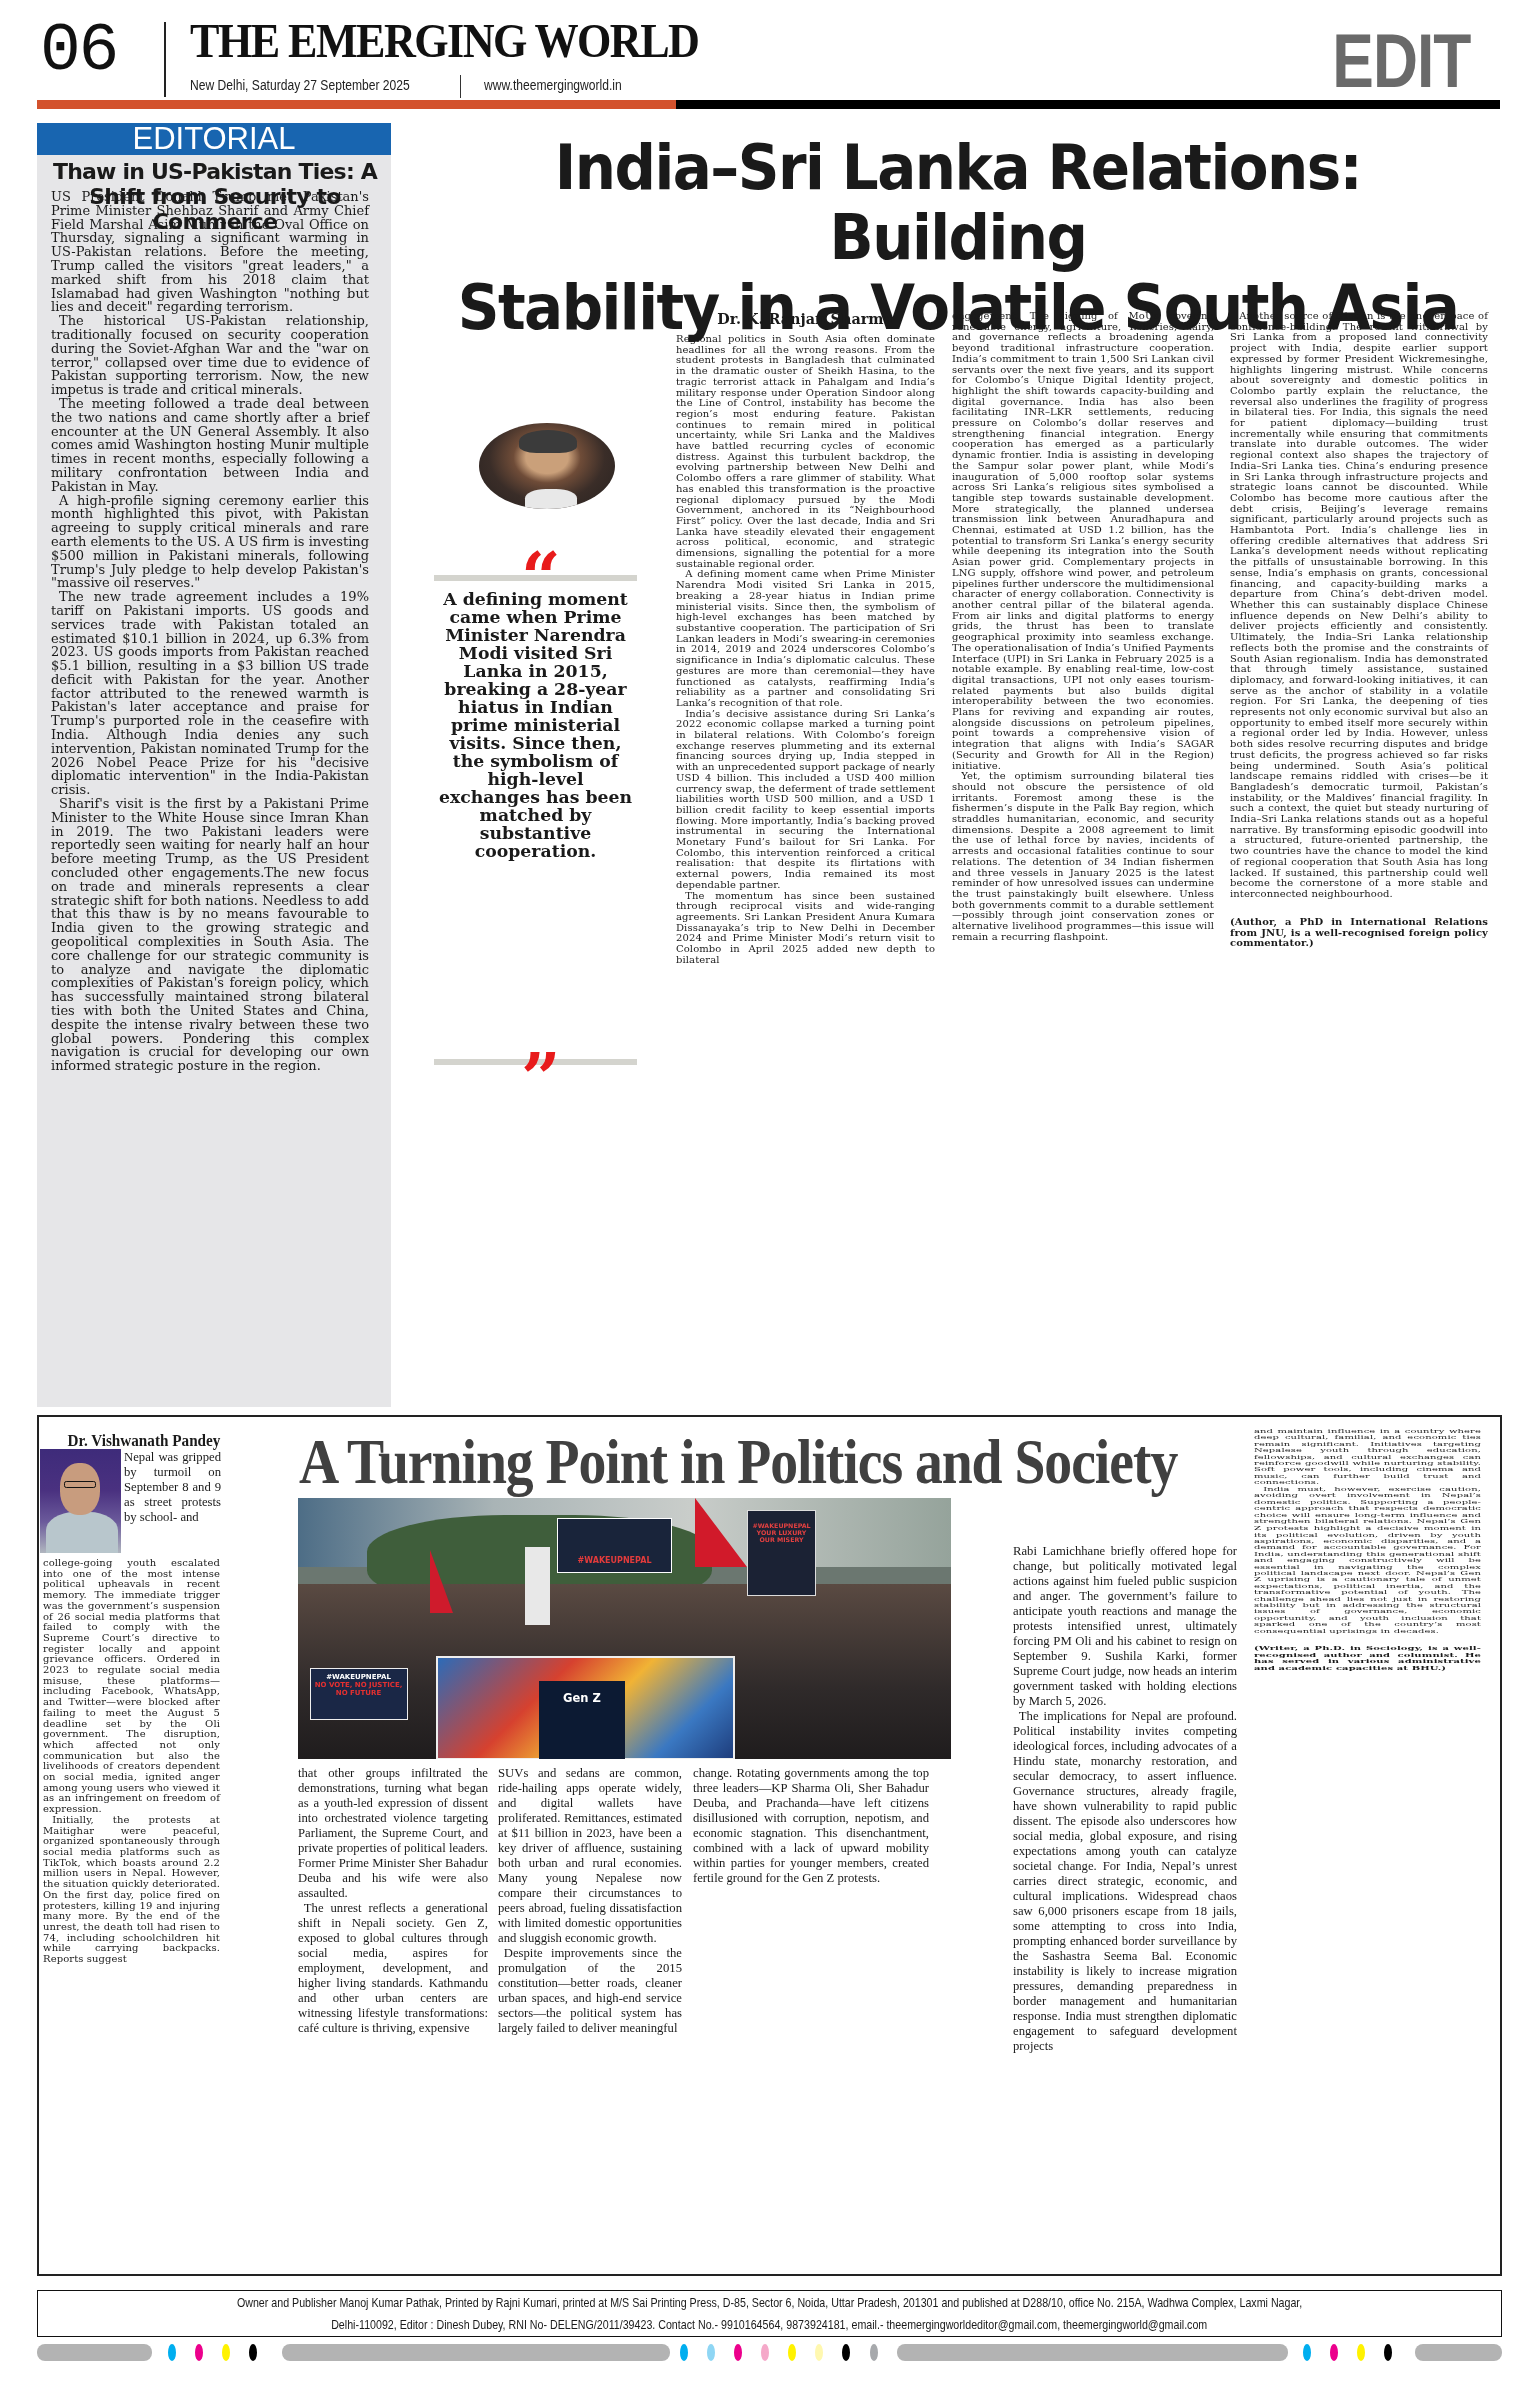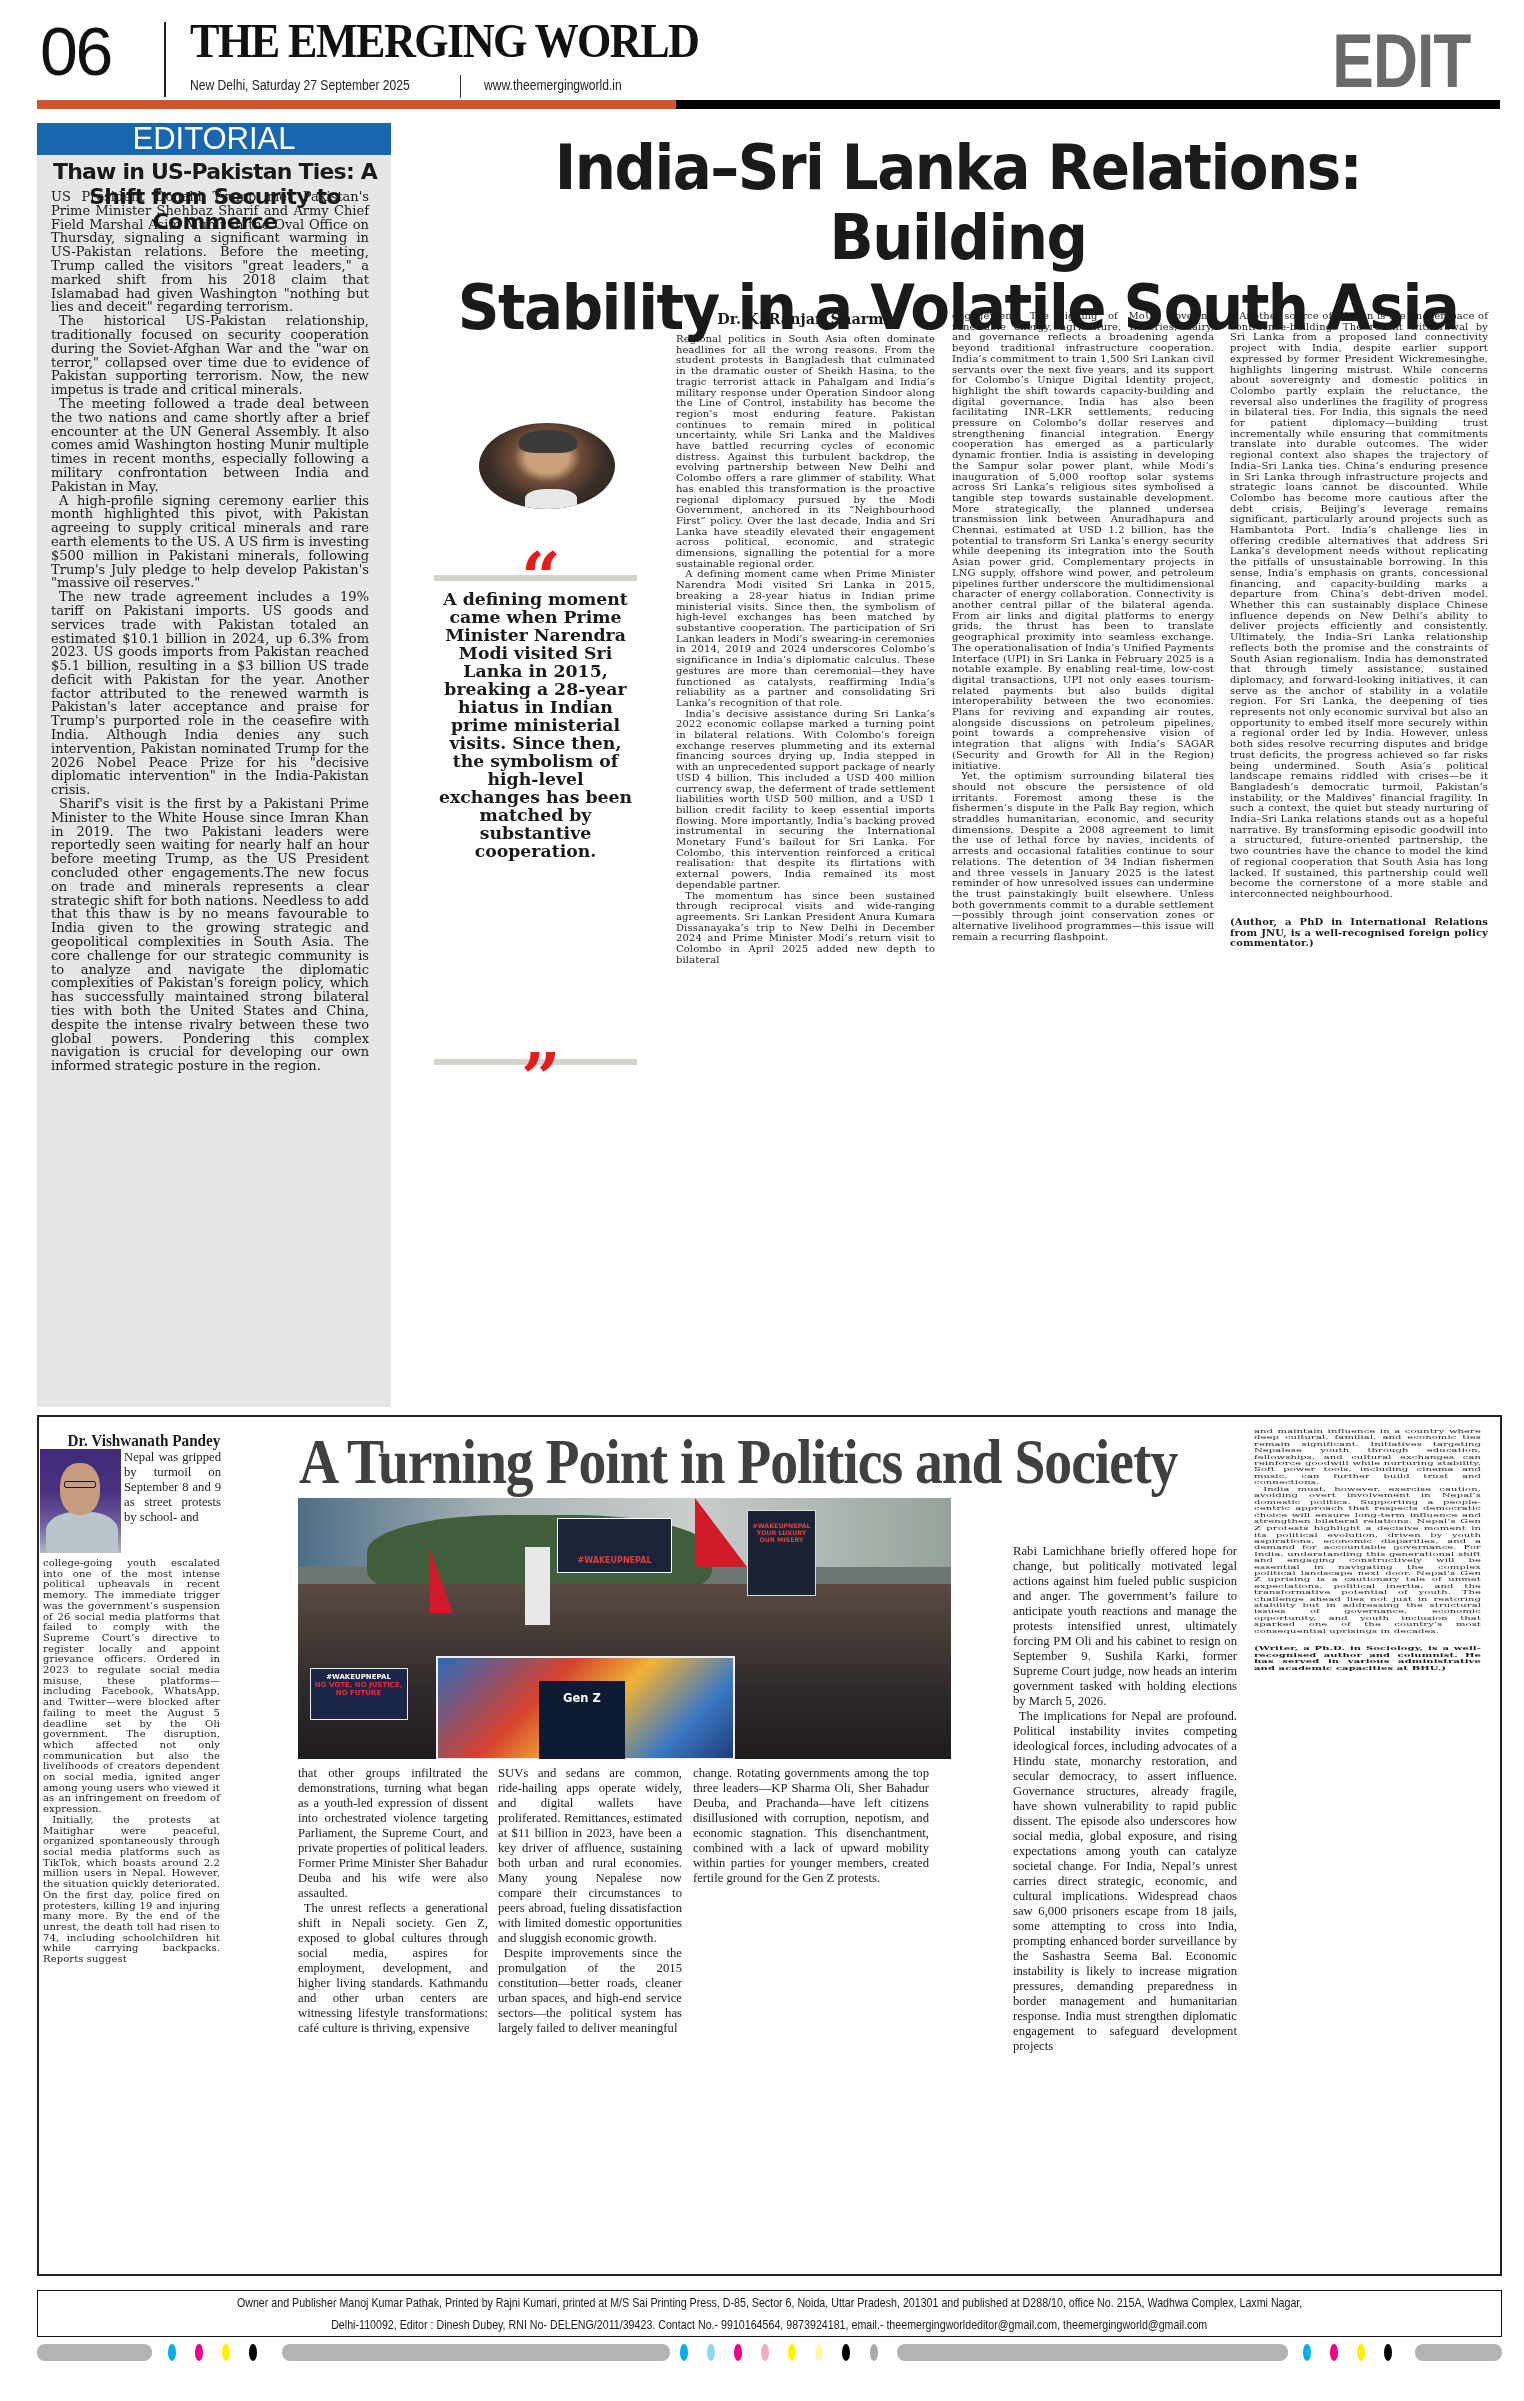--- a/index.html
+++ b/index.html
@@ -1,20 +1,20 @@
 <!DOCTYPE html>
 <html style="font-size:9.2px"><head>
 <meta charset="utf-8">
 <style>
   *{box-sizing:border-box;margin:0;padding:0}
   html,body{width:1525px;height:2401px;background:#fff;overflow:hidden}
   body{position:relative;font-family:"DejaVu Serif",serif;color:#1a1a1a}
   .abs{position:absolute}
   
-  .page-no{left:40px;top:17.3px;font-family:Liberation Sans, sans-serif;font-size:68px;letter-spacing:-2.3px;color:#111;line-height:1}
+  .page-no{left:40px;top:17.3px;font-family:Liberation Mono, monospace;font-size:68px;letter-spacing:-2.3px;color:#111;line-height:1}
   .mast-sep{left:164px;top:22px;width:1.7px;height:75px;background:#222}
   .mast-title{left:190px;top:12.7px;font-family:"Liberation Serif",serif;font-weight:bold;font-size:48px;letter-spacing:-1.7px;color:#111;transform:scaleX(.92);transform-origin:left}
   .mast-date{left:190px;top:76px;font-family:"Liberation Sans",sans-serif;font-size:15.5px;color:#222;transform:scaleX(.78);transform-origin:left}
   .mast-sep2{left:460px;top:75px;width:1.2px;height:23px;background:#333}
   .mast-url{left:484px;top:76px;font-family:"Liberation Sans",sans-serif;font-size:15.5px;color:#222;transform:scaleX(.78);transform-origin:left}
   .edit-tag{right:55px;top:17.3px;font-family:"Liberation Sans",sans-serif;font-weight:bold;font-size:76px;color:#6a6a6a;letter-spacing:-1.2px;transform:scaleX(.82);transform-origin:right}
   .bar-orange{left:37px;top:100px;width:639px;height:9.2px;background:#d3522d}
   .bar-black{left:676px;top:100px;width:824px;height:9.2px;background:#000}
   
   .ed-box{left:37px;top:123px;width:354px;height:1284px;background:#e6e6e8}

